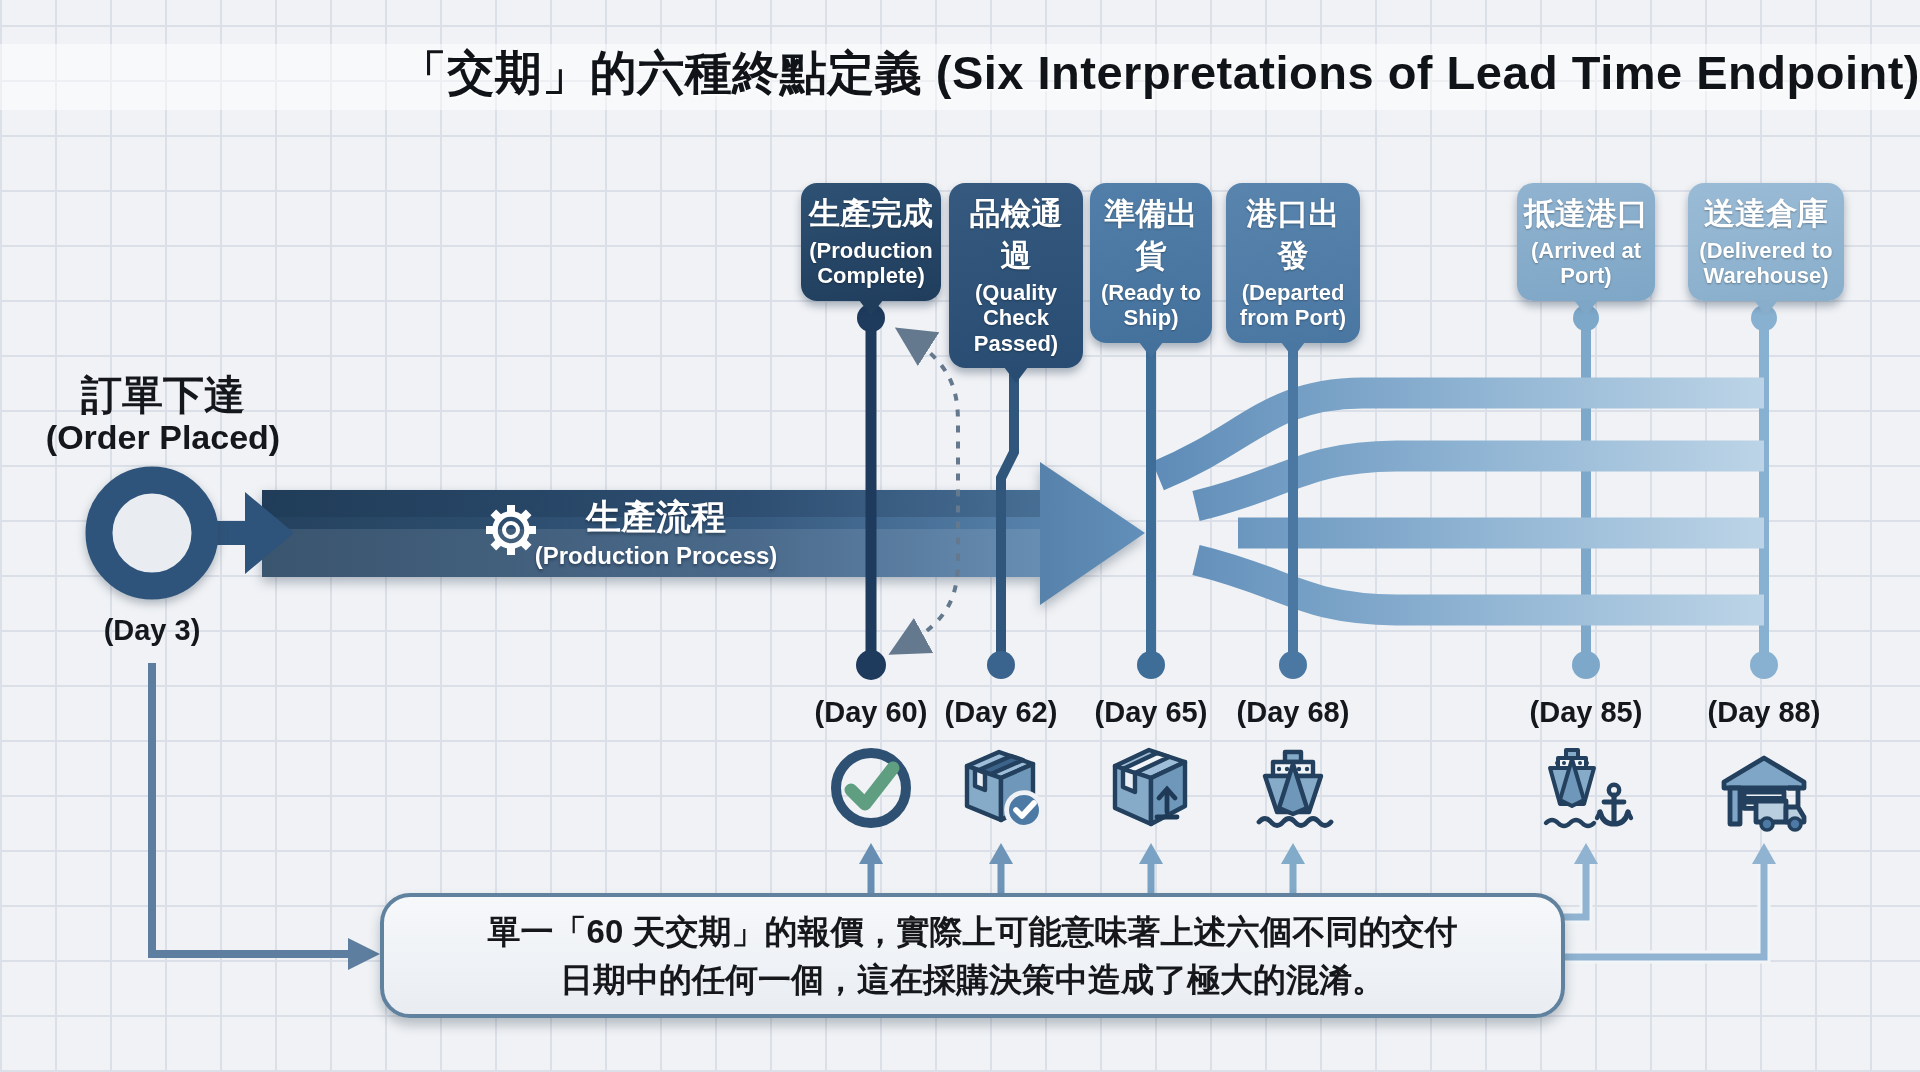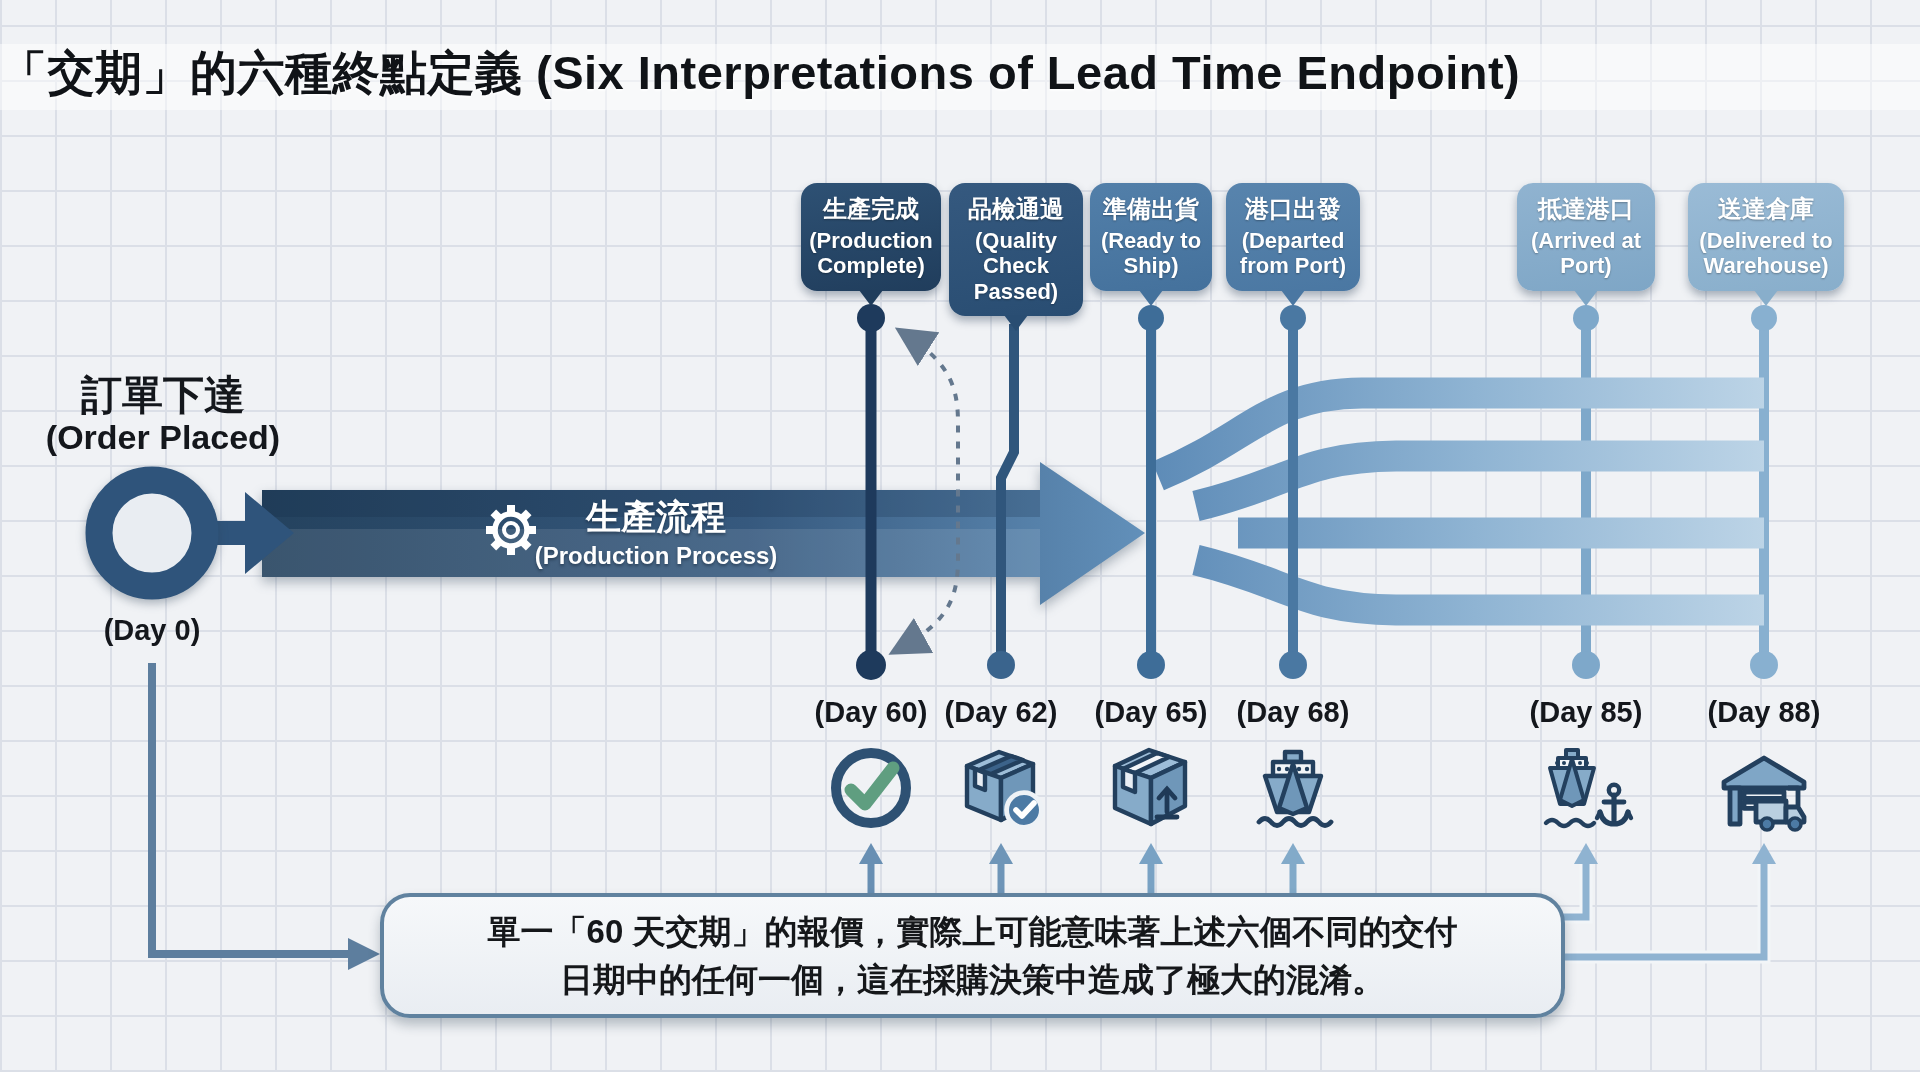--- a/index.html
+++ b/index.html
@@ -8,21 +8,21 @@
     font-family:"Liberation Sans","DejaVu Sans",sans-serif;
     background-color:#f0f2f5;
     background-image:
       repeating-linear-gradient(0deg,#dbdfe7 0 1.5px,transparent 1.5px 55px),
       repeating-linear-gradient(90deg,#dbdfe7 0 1.5px,transparent 1.5px 55px);
   }
   .abs{position:absolute;}
   
   .title-band{left:0;top:44px;width:1920px;height:66px;background:rgba(255,255,255,.5);}
   .title{
-    left:0;top:42px;width:1920px;text-align:left;
+    left:0;top:42px;width:1920px;text-align:right;
     font-size:47px;font-weight:bold;color:#101317;letter-spacing:.5px;
     text-shadow:0 2px 2px rgba(255,255,255,.8);
   }
   
   .start-zh{left:38px;top:368px;width:250px;text-align:center;font-size:41px;font-weight:bold;color:#14171c;}
   .start-en{left:38px;top:418px;width:250px;text-align:center;font-size:34px;font-weight:bold;color:#14171c;}
   .day0{left:62px;top:614px;width:180px;text-align:center;font-size:29px;font-weight:bold;color:#14171c;}
   
   .proc{left:516px;top:494px;width:280px;text-align:center;color:#fff;z-index:3;}
   .proc .zh{font-size:35px;font-weight:bold;text-shadow:0 2px 3px rgba(10,25,40,.45);}
@@ -31,21 +31,21 @@
   .callout{
     top:183px;z-index:3;border-radius:16px;color:#fff;text-align:center;
     padding:10px 6px 12px 6px;box-sizing:border-box;
     box-shadow:0 5px 9px rgba(30,50,75,.35);
   }
   .callout::after{
     content:"";position:absolute;left:50%;bottom:-15px;margin-left:-12px;
     border-left:12px solid transparent;border-right:12px solid transparent;
     border-top:16px solid var(--cd);
   }
-  .callout .zh{font-size:24px;font-weight:bold;text-shadow:0 1px 2px rgba(0,0,0,.3);}
+  .callout .zh{font-size:31px;font-weight:bold;text-shadow:0 1px 2px rgba(0,0,0,.3);}
   .callout .en{font-size:22px;font-weight:bold;line-height:1.15;margin-top:3px;text-shadow:0 1px 2px rgba(0,0,0,.3);}
   .ep0c{left:801px;width:140px;--cl:#2e5174;--cd:#203d5c;background:linear-gradient(170deg,var(--cl),var(--cd));}
   .ep1c{left:949px;width:134px;--cl:#35597f;--cd:#294d72;background:linear-gradient(170deg,var(--cl),var(--cd));}
   .ep2c{left:1090px;width:122px;--cl:#527fa9;--cd:#44719c;background:linear-gradient(170deg,var(--cl),var(--cd));}
   .ep3c{left:1226px;width:134px;--cl:#5884ad;--cd:#4a77a2;background:linear-gradient(170deg,var(--cl),var(--cd));}
   .ep4c{left:1517px;width:138px;--cl:#90b3d0;--cd:#7ea6c6;background:linear-gradient(170deg,var(--cl),var(--cd));}
   .ep5c{left:1688px;width:156px;--cl:#9abbd6;--cd:#88aecb;background:linear-gradient(170deg,var(--cl),var(--cd));}
   
   .daylbl{top:696px;width:170px;text-align:center;font-size:29px;font-weight:bold;color:#14171c;z-index:2;}
   .d0{left:786px;} .d1{left:916px;} .d2{left:1066px;} .d3{left:1208px;} .d4{left:1501px;} .d5{left:1679px;}
@@ -187,21 +187,21 @@
     </g>
     <g>
       <path d="M1560,957 L1764,957 L1764,862" fill="none" stroke="#f2f5f8" stroke-width="13"></path>
       <path d="M1560,957 L1764,957 L1764,862" fill="none" stroke="#8fb3d1" stroke-width="7"></path>
       <polygon points="1752,864 1776,864 1764,843" fill="#8fb3d1"></polygon>
     </g>
   </svg>
 
   <div class="abs start-zh">訂單下達</div>
   <div class="abs start-en">(Order Placed)</div>
-  <div class="abs day0">(Day 0)</div>
+  <div class="abs day0">(Day 3)</div>
 
   <div class="abs proc">
     <div class="zh">生產流程</div>
     <div class="en">(Production Process)</div>
   </div>
 
   <div class="abs callout ep0c">
     <div class="zh">生產完成</div>
     <div class="en">(Production Complete)</div>
   </div>

